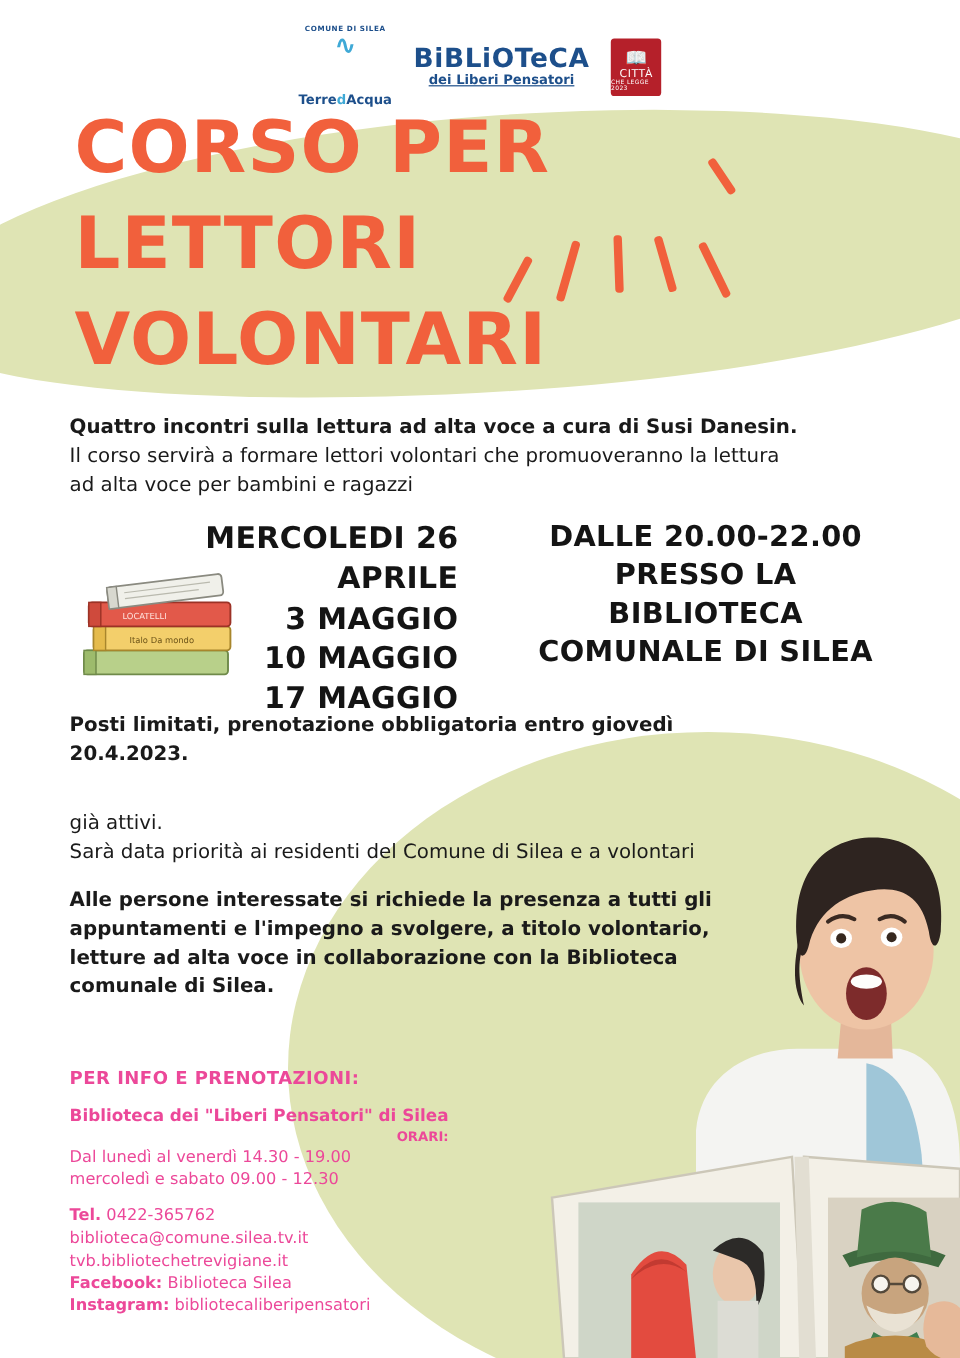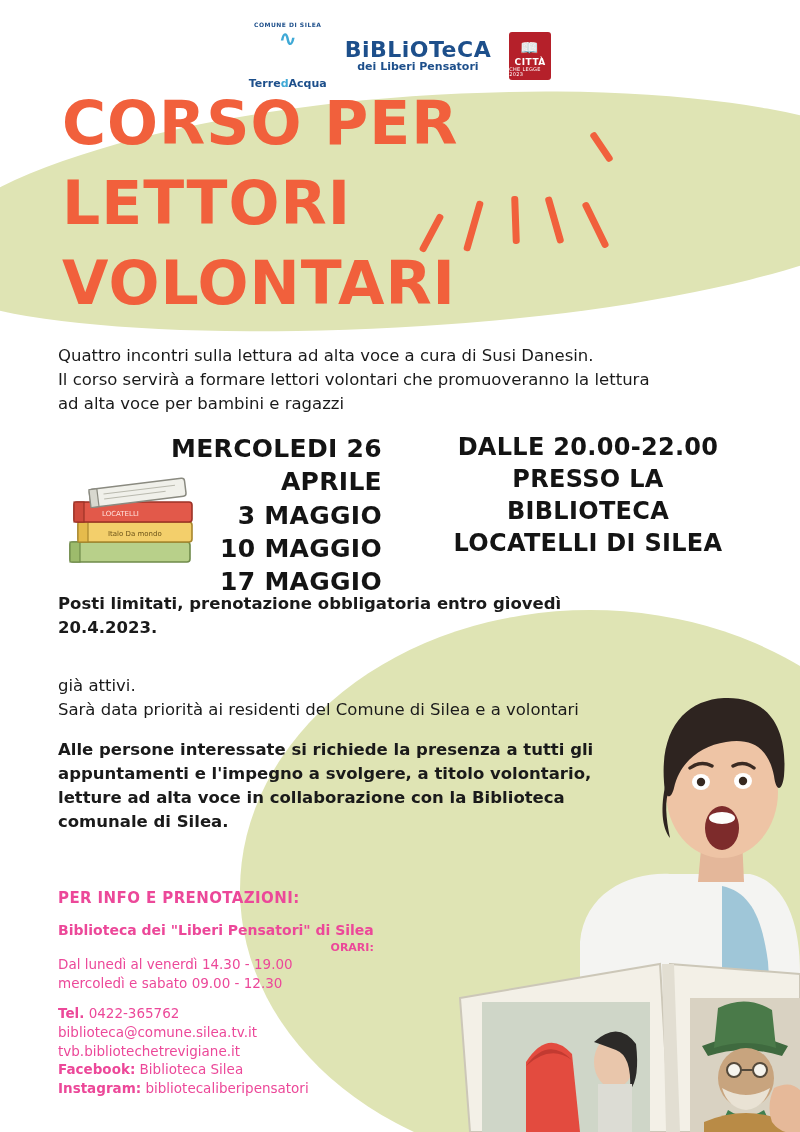--- a/index.html
+++ b/index.html
@@ -85,20 +85,21 @@
   .logo-biblio .lb-top {
     font-size: 22px;
     font-weight: bold;
     color: #1d4f8b;
     letter-spacing: .5px;
   }
   .logo-biblio .lb-sub {
     font-size: 11px;
     font-weight: bold;
     color: #1d4f8b;
+    text-decoration: underline;
   }
   .logo-citta {
     width: 42px;
     height: 48px;
     background: #b5202a;
     border-radius: 3px;
     color: #fff;
     display: flex;
     flex-direction: column;
     align-items: center;
@@ -106,21 +107,21 @@
     padding-bottom: 3px;
     box-sizing: border-box;
     line-height: 1;
   }
   .logo-citta .cc-ico {
     font-size: 15px;
     margin-bottom: 2px;
   }
   .logo-citta .cc-t {
     font-size: 9px;
-    font-weight: bold;
+    font-weight: normal;
     letter-spacing: .5px;
   }
   .logo-citta .cc-s {
     font-size: 5px;
     letter-spacing: .3px;
   }
 
   
   .headline {
     position: absolute;
@@ -152,21 +153,21 @@
   .body-text {
     position: absolute;
     z-index: 4;
     color: #1a1a1a;
     font-size: 16.5px;
     line-height: 1.45;
   }
   .b-bold { font-weight: bold; }
 
   .intro { left: 58px; top: 344px; width: 690px; }
-  .intro .l1 { font-weight: normal; }
+  .intro .l1 { font-weight: bold; }
 
   .dates {
     position: absolute;
     z-index: 4;
     left: 62px;
     top: 432px;
     width: 320px;
     text-align: right;
     font-weight: bold;
     font-size: 25px;
@@ -288,21 +289,21 @@
     <div>MERCOLEDI 26 APRILE</div>
     <div>3 MAGGIO</div>
     <div>10 MAGGIO</div>
     <div>17 MAGGIO</div>
   </div>
 
   <div class="place">
     <div>DALLE 20.00-22.00</div>
     <div>PRESSO LA</div>
     <div>BIBLIOTECA</div>
-    <div>LOCATELLI DI SILEA</div>
+    <div>COMUNALE DI SILEA</div>
   </div>
 
   <svg class="books" viewBox="0 0 136 100">
 
     <rect x="4" y="72" width="120" height="20" rx="3" fill="#b8d08a" stroke="#6f8a4a" stroke-width="1.6"></rect>
     <rect x="4" y="72" width="10" height="20" fill="#9dbb6c" stroke="#6f8a4a" stroke-width="1.2"></rect>
 
     <rect x="12" y="52" width="114" height="20" rx="3" fill="#f3cf6b" stroke="#a8862c" stroke-width="1.6"></rect>
     <rect x="12" y="52" width="10" height="20" fill="#e5bb4c" stroke="#a8862c" stroke-width="1.2"></rect>
     <text x="42" y="66" font-family="DejaVu Sans, sans-serif" font-size="7" fill="#6d5418">Italo Da mondo</text>

